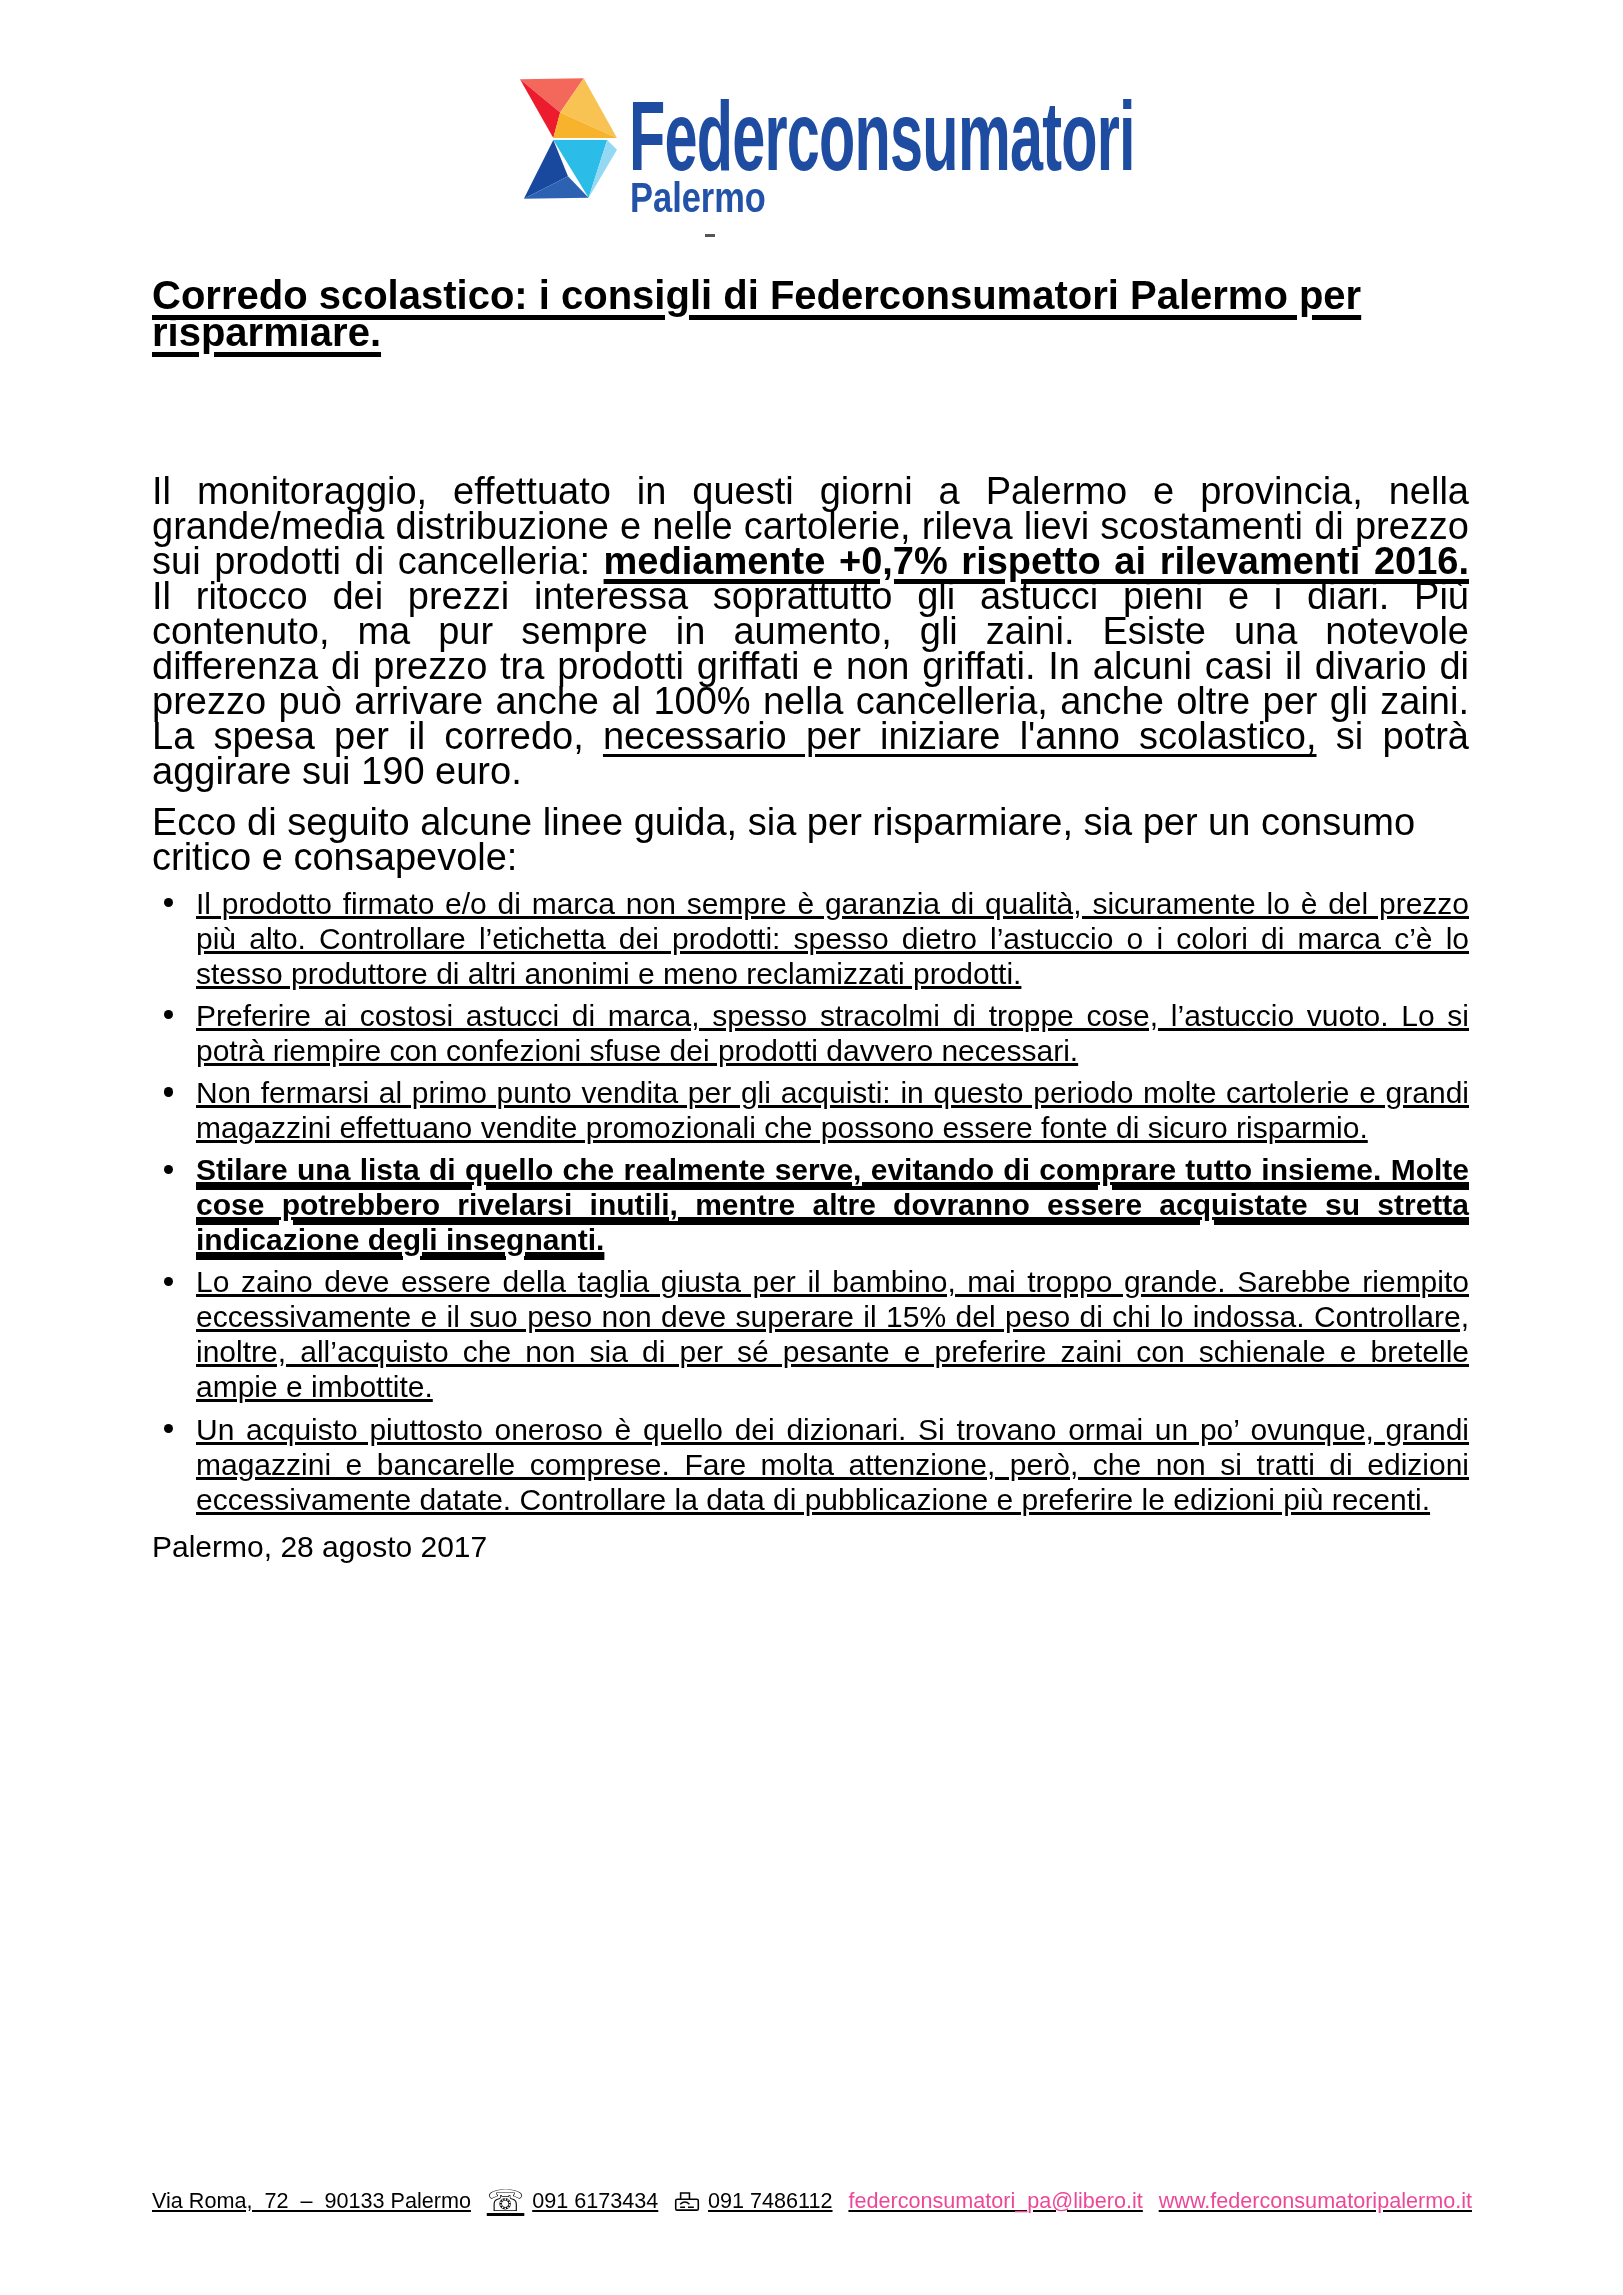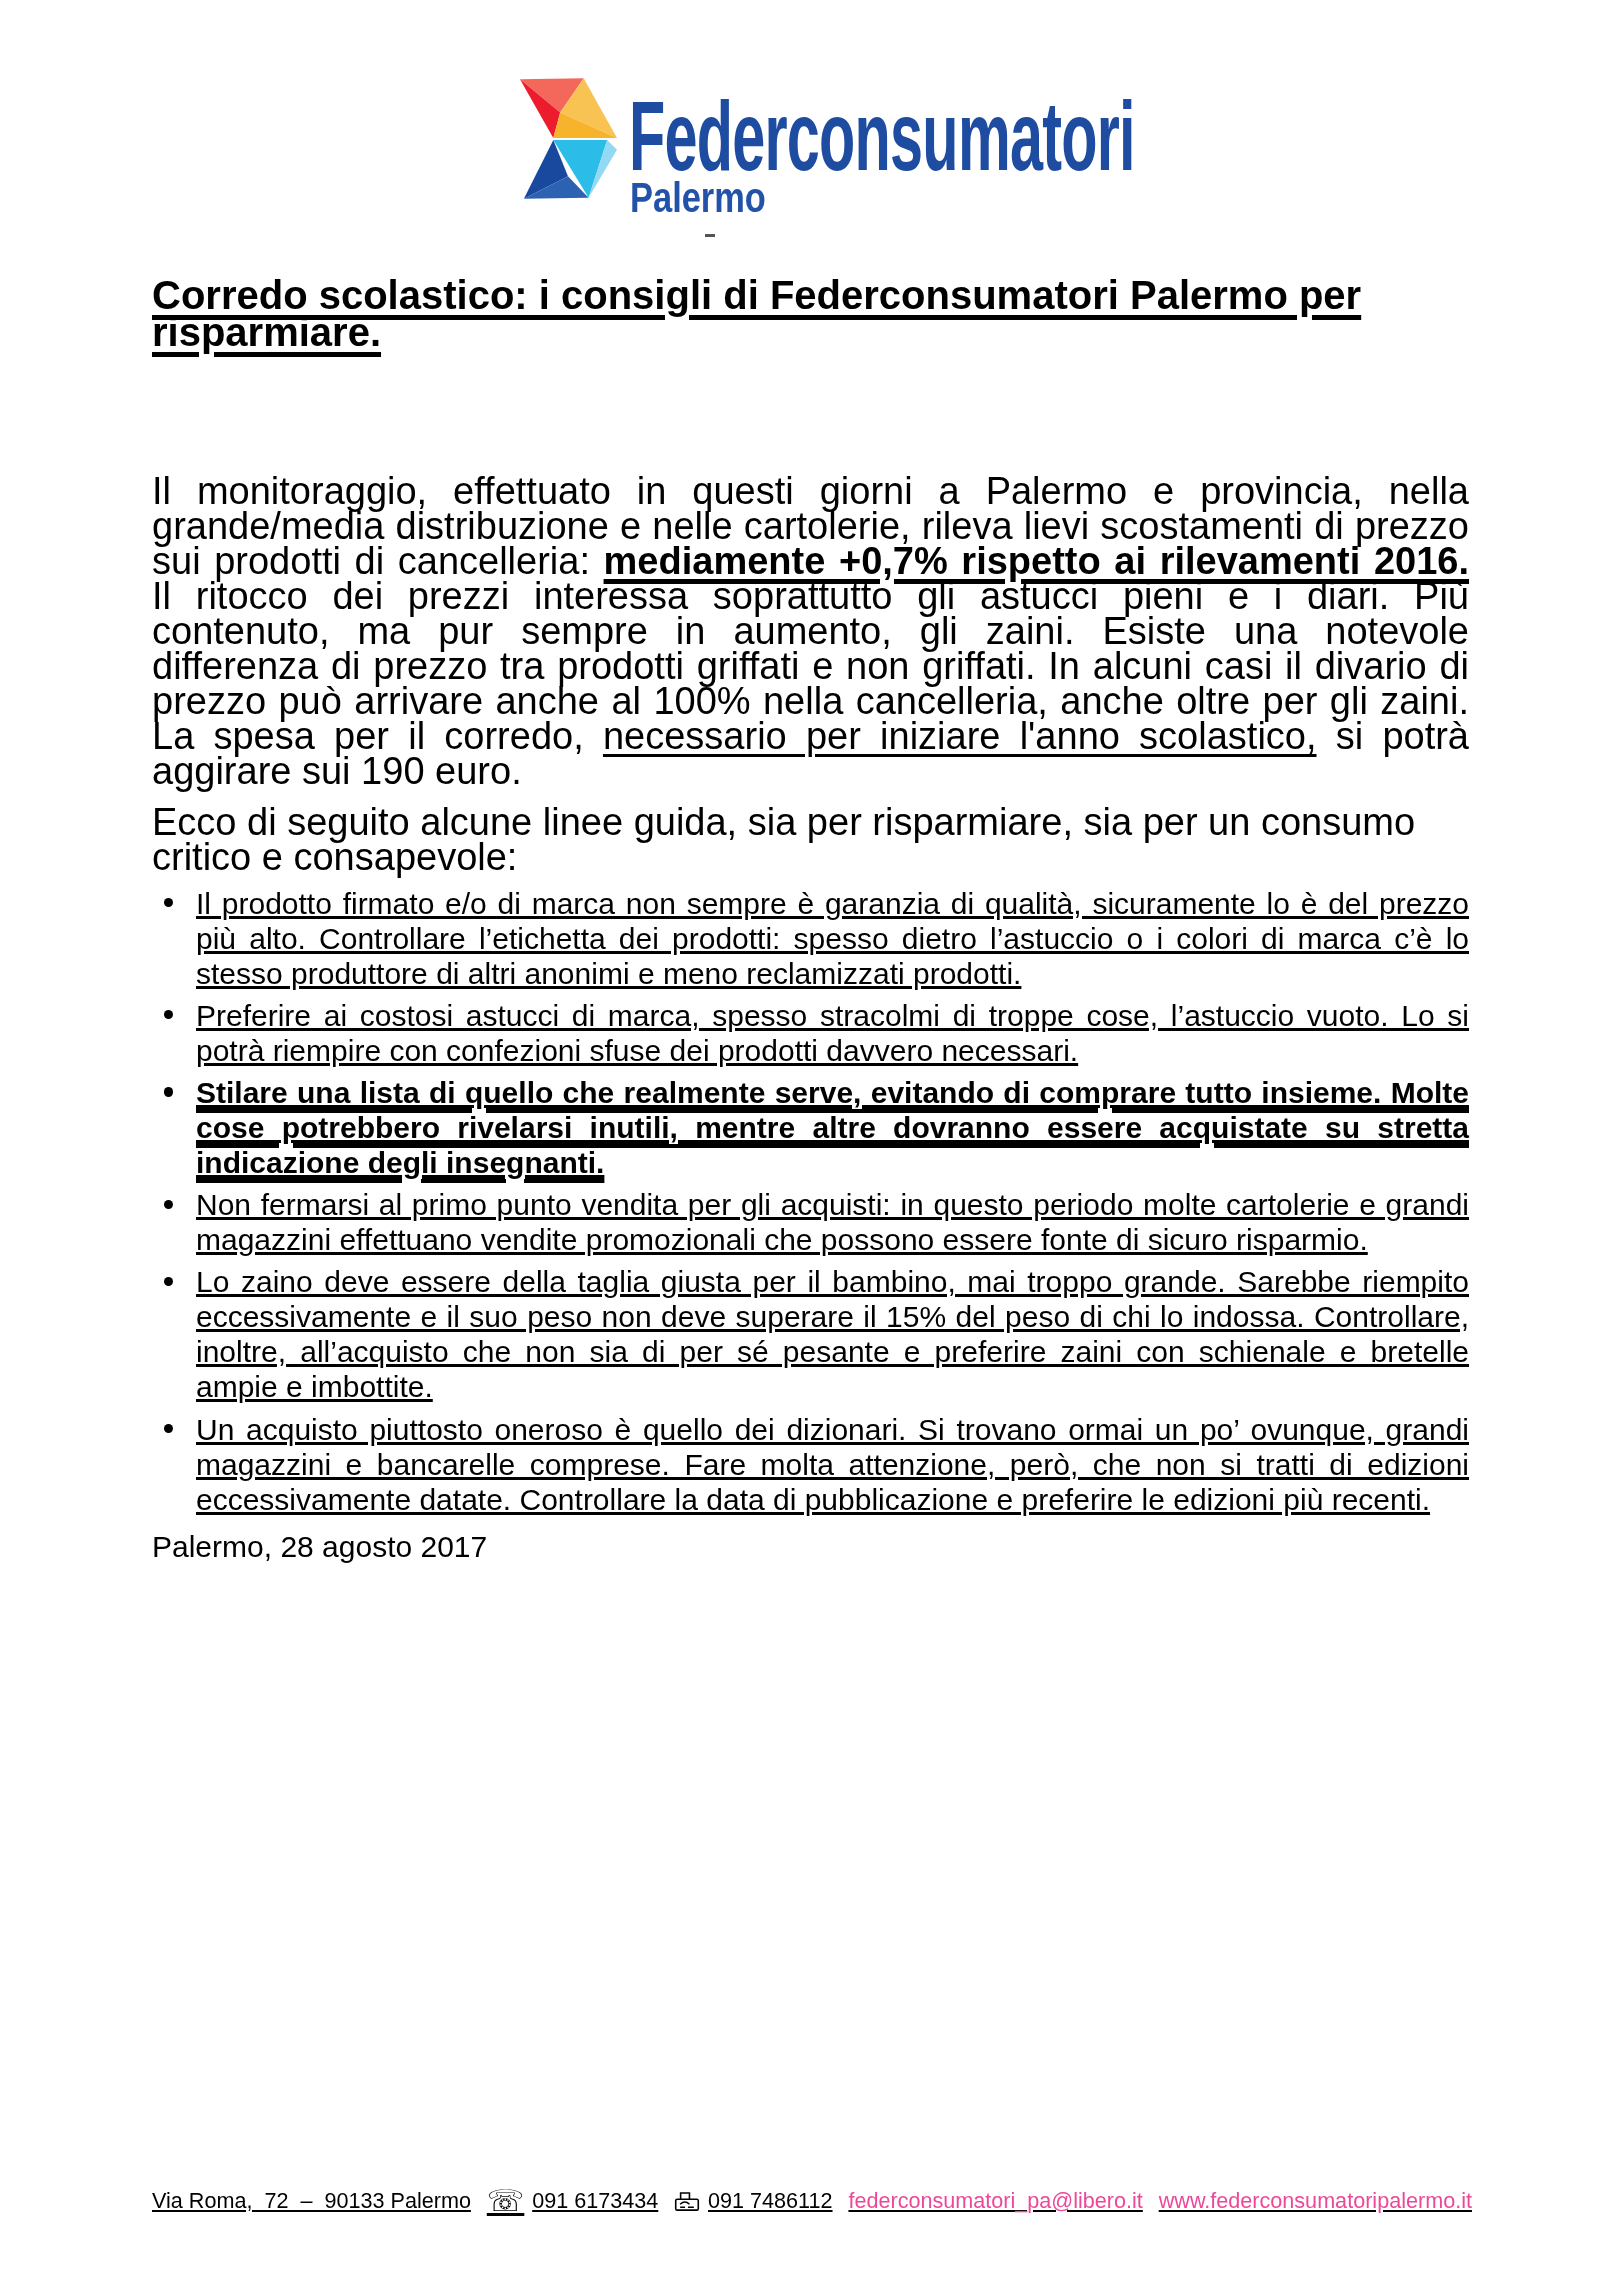--- a/index.html
+++ b/index.html
@@ -87,27 +87,27 @@
 
     <div class="bullets">
       <div class="bullet-item">
         <span class="dot"></span>
         <span class="bullet-text">Il prodotto firmato e/o di marca non sempre è garanzia di qualità, sicuramente lo è del prezzo più alto. Controllare l’etichetta dei prodotti: spesso dietro l’astuccio o i colori di marca c’è lo stesso produttore di altri anonimi e meno reclamizzati prodotti.</span>
       </div>
       <div class="bullet-item">
         <span class="dot"></span>
         <span class="bullet-text">Preferire ai costosi astucci di marca, spesso stracolmi di troppe cose, l’astuccio vuoto. Lo si potrà riempire con confezioni sfuse dei prodotti davvero necessari.</span>
       </div>
+      <div class="bullet-item">
+        <span class="dot"></span>
+        <span class="bullet-text">Non fermarsi al primo punto vendita per gli acquisti: in questo periodo molte cartolerie e grandi magazzini effettuano vendite promozionali che possono essere fonte di sicuro risparmio.</span>
+      </div>
       <div class="bullet-item bold-underline">
         <span class="dot"></span>
         <span class="bullet-text">Stilare una lista di quello che realmente serve, evitando di comprare tutto insieme. Molte cose potrebbero rivelarsi inutili, mentre altre dovranno essere acquistate su stretta indicazione degli insegnanti.</span>
-      </div>
-      <div class="bullet-item">
-        <span class="dot"></span>
-        <span class="bullet-text">Non fermarsi al primo punto vendita per gli acquisti: in questo periodo molte cartolerie e grandi magazzini effettuano vendite promozionali che possono essere fonte di sicuro risparmio.</span>
       </div>
       <div class="bullet-item">
         <span class="dot"></span>
         <span class="bullet-text">Lo zaino deve essere della taglia giusta per il bambino, mai troppo grande. Sarebbe riempito eccessivamente e il suo peso non deve superare il 15% del peso di chi lo indossa. Controllare, inoltre, all’acquisto che non sia di per sé pesante e preferire zaini con schienale e bretelle ampie e imbottite.</span>
       </div>
       <div class="bullet-item">
         <span class="dot"></span>
         <span class="bullet-text">Un acquisto piuttosto oneroso è quello dei dizionari. Si trovano ormai un po’ ovunque, grandi magazzini e bancarelle comprese. Fare molta attenzione, però, che non si tratti di edizioni eccessivamente datate. Controllare la data di pubblicazione e preferire le edizioni più recenti.</span>
       </div>
     </div>

